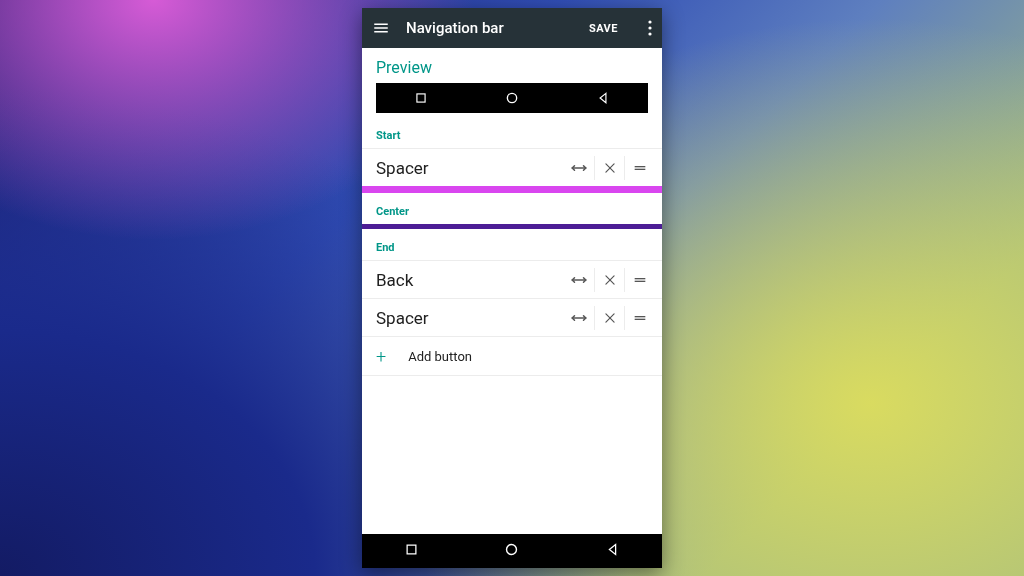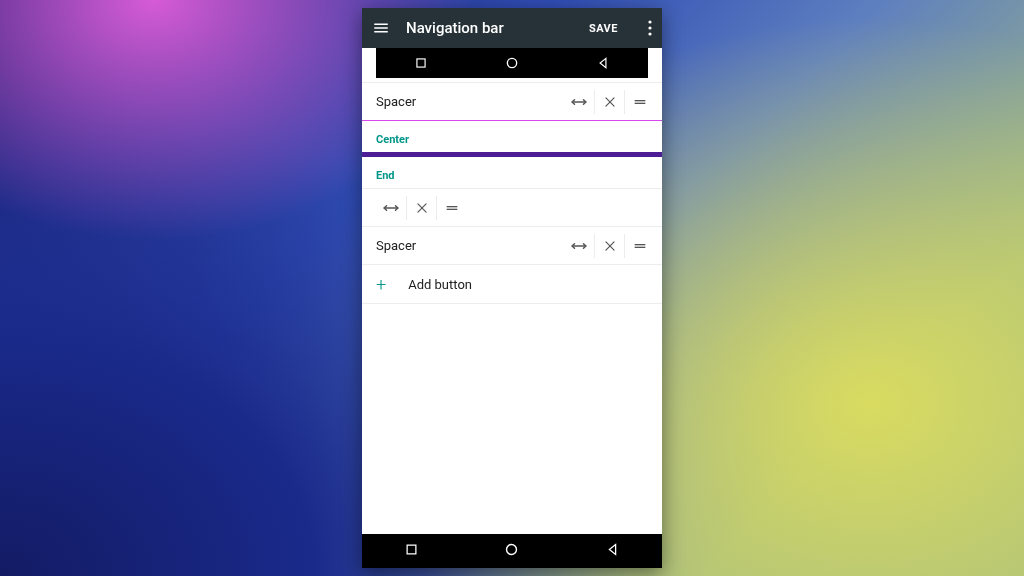--- a/index.html
+++ b/index.html
@@ -84,21 +84,21 @@
     color: #009688;
   }
 
   .row {
     display: flex;
     align-items: center;
     height: 38px;
     padding: 0 8px 0 14px;
     border-top: 1px solid #ececec;
   }
-  .row .label { flex: 1; font-size: 13px; color: #212121; }
+  .row .label { flex: 1; font-size: 17px; color: #212121; }
   .row .row-actions { display: flex; align-items: center; }
   .row .act {
     width: 30px;
     height: 24px;
     display: flex;
     align-items: center;
     justify-content: center;
     border-left: 1px solid #ececec;
   }
   .row .act:first-child { border-left: none; }
@@ -148,39 +148,41 @@
           <circle cx="2" cy="2" r="1.6"></circle>
             <circle cx="2" cy="8" r="1.6"></circle>
             <circle cx="2" cy="14" r="1.6"></circle>
         </svg>
       </span>
     </div>
   </div>
 
   <div class="content">
 
+    <div class="preview-heading">Preview</div>
 
     <div class="preview-bar">
       <span>
         <svg width="14" height="14" viewBox="0 0 24 24" fill="none" stroke="#fff" stroke-width="2">
           <rect x="5" y="5" width="14" height="14"></rect>
         </svg>
       </span>
       <span>
         <svg width="16" height="16" viewBox="0 0 24 24" fill="none" stroke="#fff" stroke-width="2">
           <circle cx="12" cy="12" r="7"></circle>
         </svg>
       </span>
       <span>
         <svg width="14" height="14" viewBox="0 0 24 24" fill="none" stroke="#fff" stroke-width="2">
           <path d="M17 4 L7 12 L17 20 Z" fill="none"></path>
         </svg>
       </span>
     </div>
 
+    <div class="section-header">Start</div>
 
     <div class="row">
       <span class="label">Spacer</span>
       <div class="row-actions">
         <span class="act">
           <svg width="18" height="12" viewBox="0 0 24 12" fill="none" stroke="#555" stroke-width="2" stroke-linecap="round">
             <line x1="3" y1="6" x2="21" y2="6"></line>
               <path d="M6 3 L3 6 L6 9"></path>
               <path d="M18 3 L21 6 L18 9"></path>
           </svg>
@@ -194,26 +196,27 @@
         <span class="act">
           <svg width="16" height="10" viewBox="0 0 24 12" stroke="#555" stroke-width="2">
             <line x1="4" y1="4" x2="20" y2="4"></line>
               <line x1="4" y1="8" x2="20" y2="8"></line>
           </svg>
         </span>
       </div>
     </div>
 
 
-    <div class="section-header" style="border-top:1px solid #d946ef;">Center</div>
+    <div class="section-header" style="border-top:7px solid #d946ef;">Center</div>
 
 
     <div class="section-header" style="border-top:5px solid #4c1d95;">End</div>
 
     <div class="row">
+      <span class="label">Back</span>
       <div class="row-actions">
         <span class="act">
           <svg width="18" height="12" viewBox="0 0 24 12" fill="none" stroke="#555" stroke-width="2" stroke-linecap="round">
             <line x1="3" y1="6" x2="21" y2="6"></line>
               <path d="M6 3 L3 6 L6 9"></path>
               <path d="M18 3 L21 6 L18 9"></path>
           </svg>
         </span>
         <span class="act">
           <svg width="14" height="14" viewBox="0 0 24 24" stroke="#555" stroke-width="2" stroke-linecap="round">

